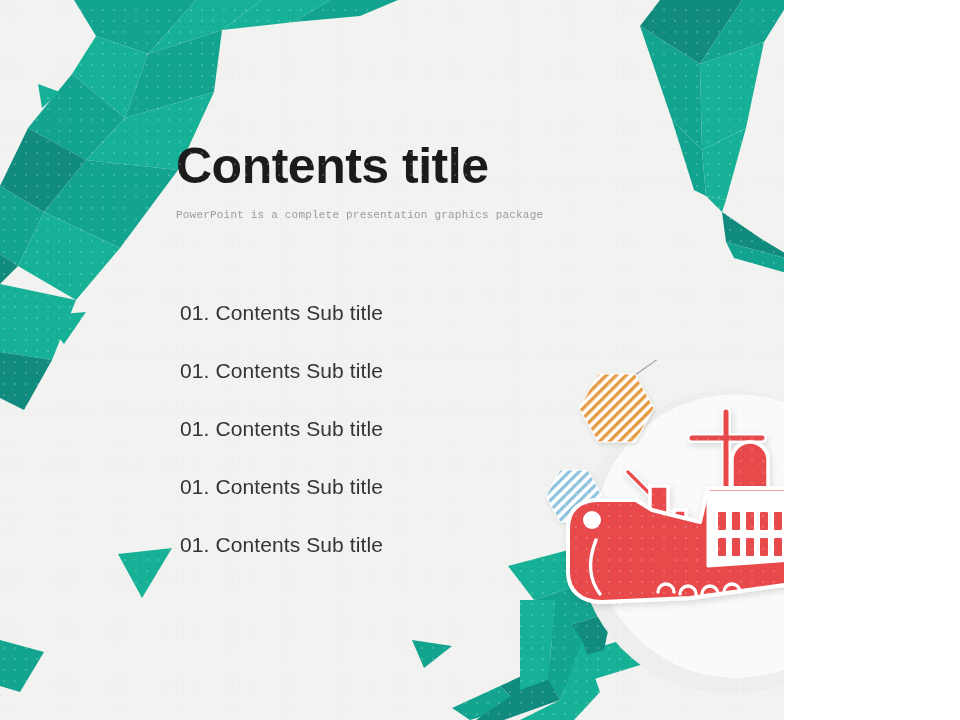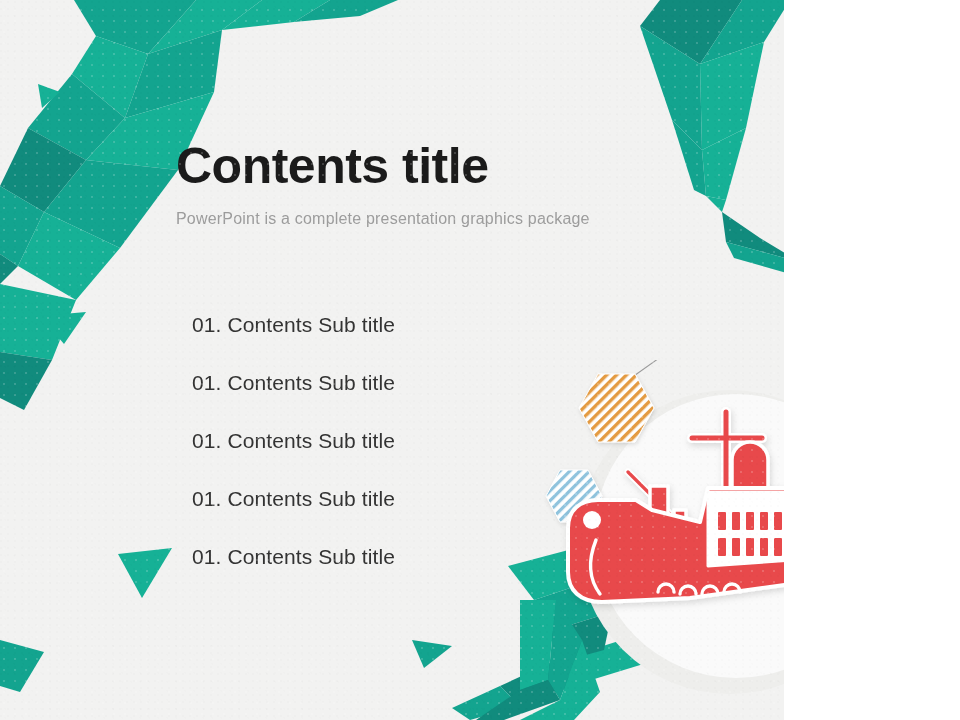--- a/index.html
+++ b/index.html
@@ -47,34 +47,35 @@
   .page-title {
     font-size: 50px;
     font-weight: bold;
     letter-spacing: -.5px;
     color: #1b1b1b;
     line-height: 1.05;
     margin: 0 0 14px 0;
     white-space: nowrap;
   }
   .subtitle {
-    font-size: 16px;
+    font-size: 11px;
     color: #9c9c9c;
     line-height: 1.55;
     letter-spacing: .2px;
     margin: 0;
     white-space: nowrap;
+    font-family: Liberation Mono, monospace;
   }
 
   .contents-list {
     position: absolute;
     left: 176px;
     top: 298px;
     z-index: 30;
-    margin: 16px;
+    margin: 4px;
     padding: 0;
     list-style: none;
     text-align: right;
   }
   .contents-list li {
     font-size: 21px;
     color: #333333;
     line-height: 1;
     margin-bottom: 37px;
     white-space: nowrap;

